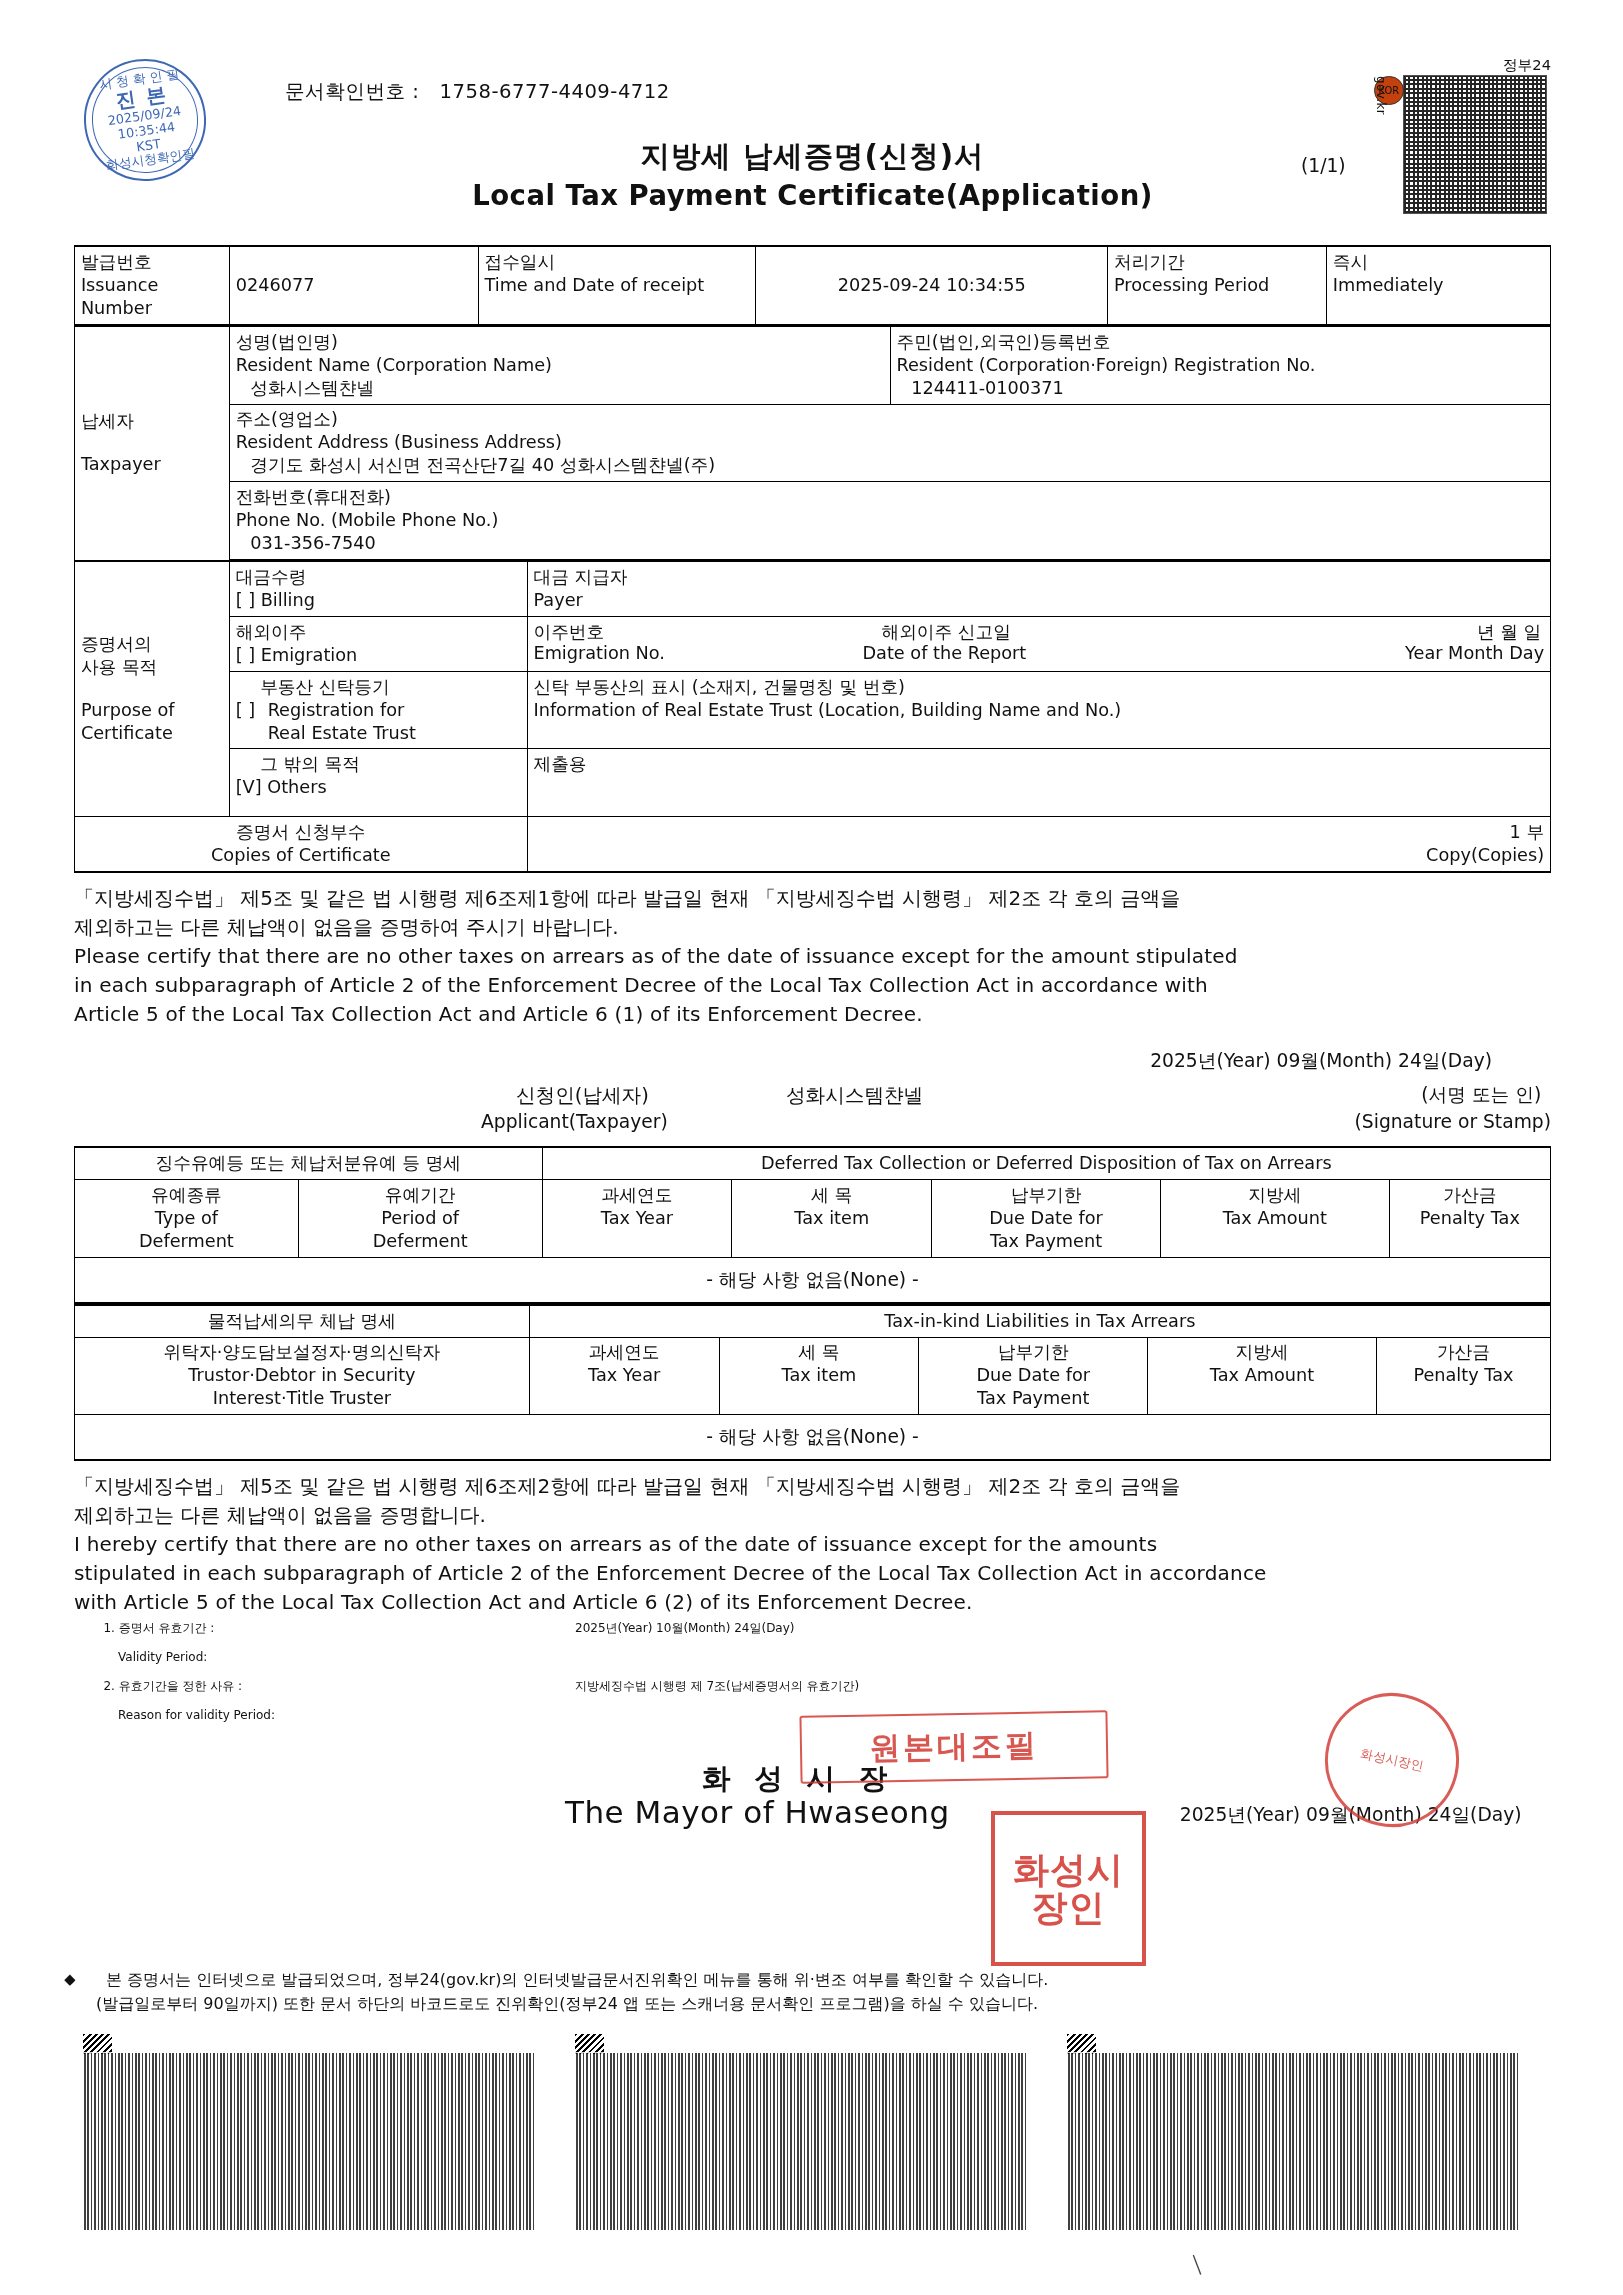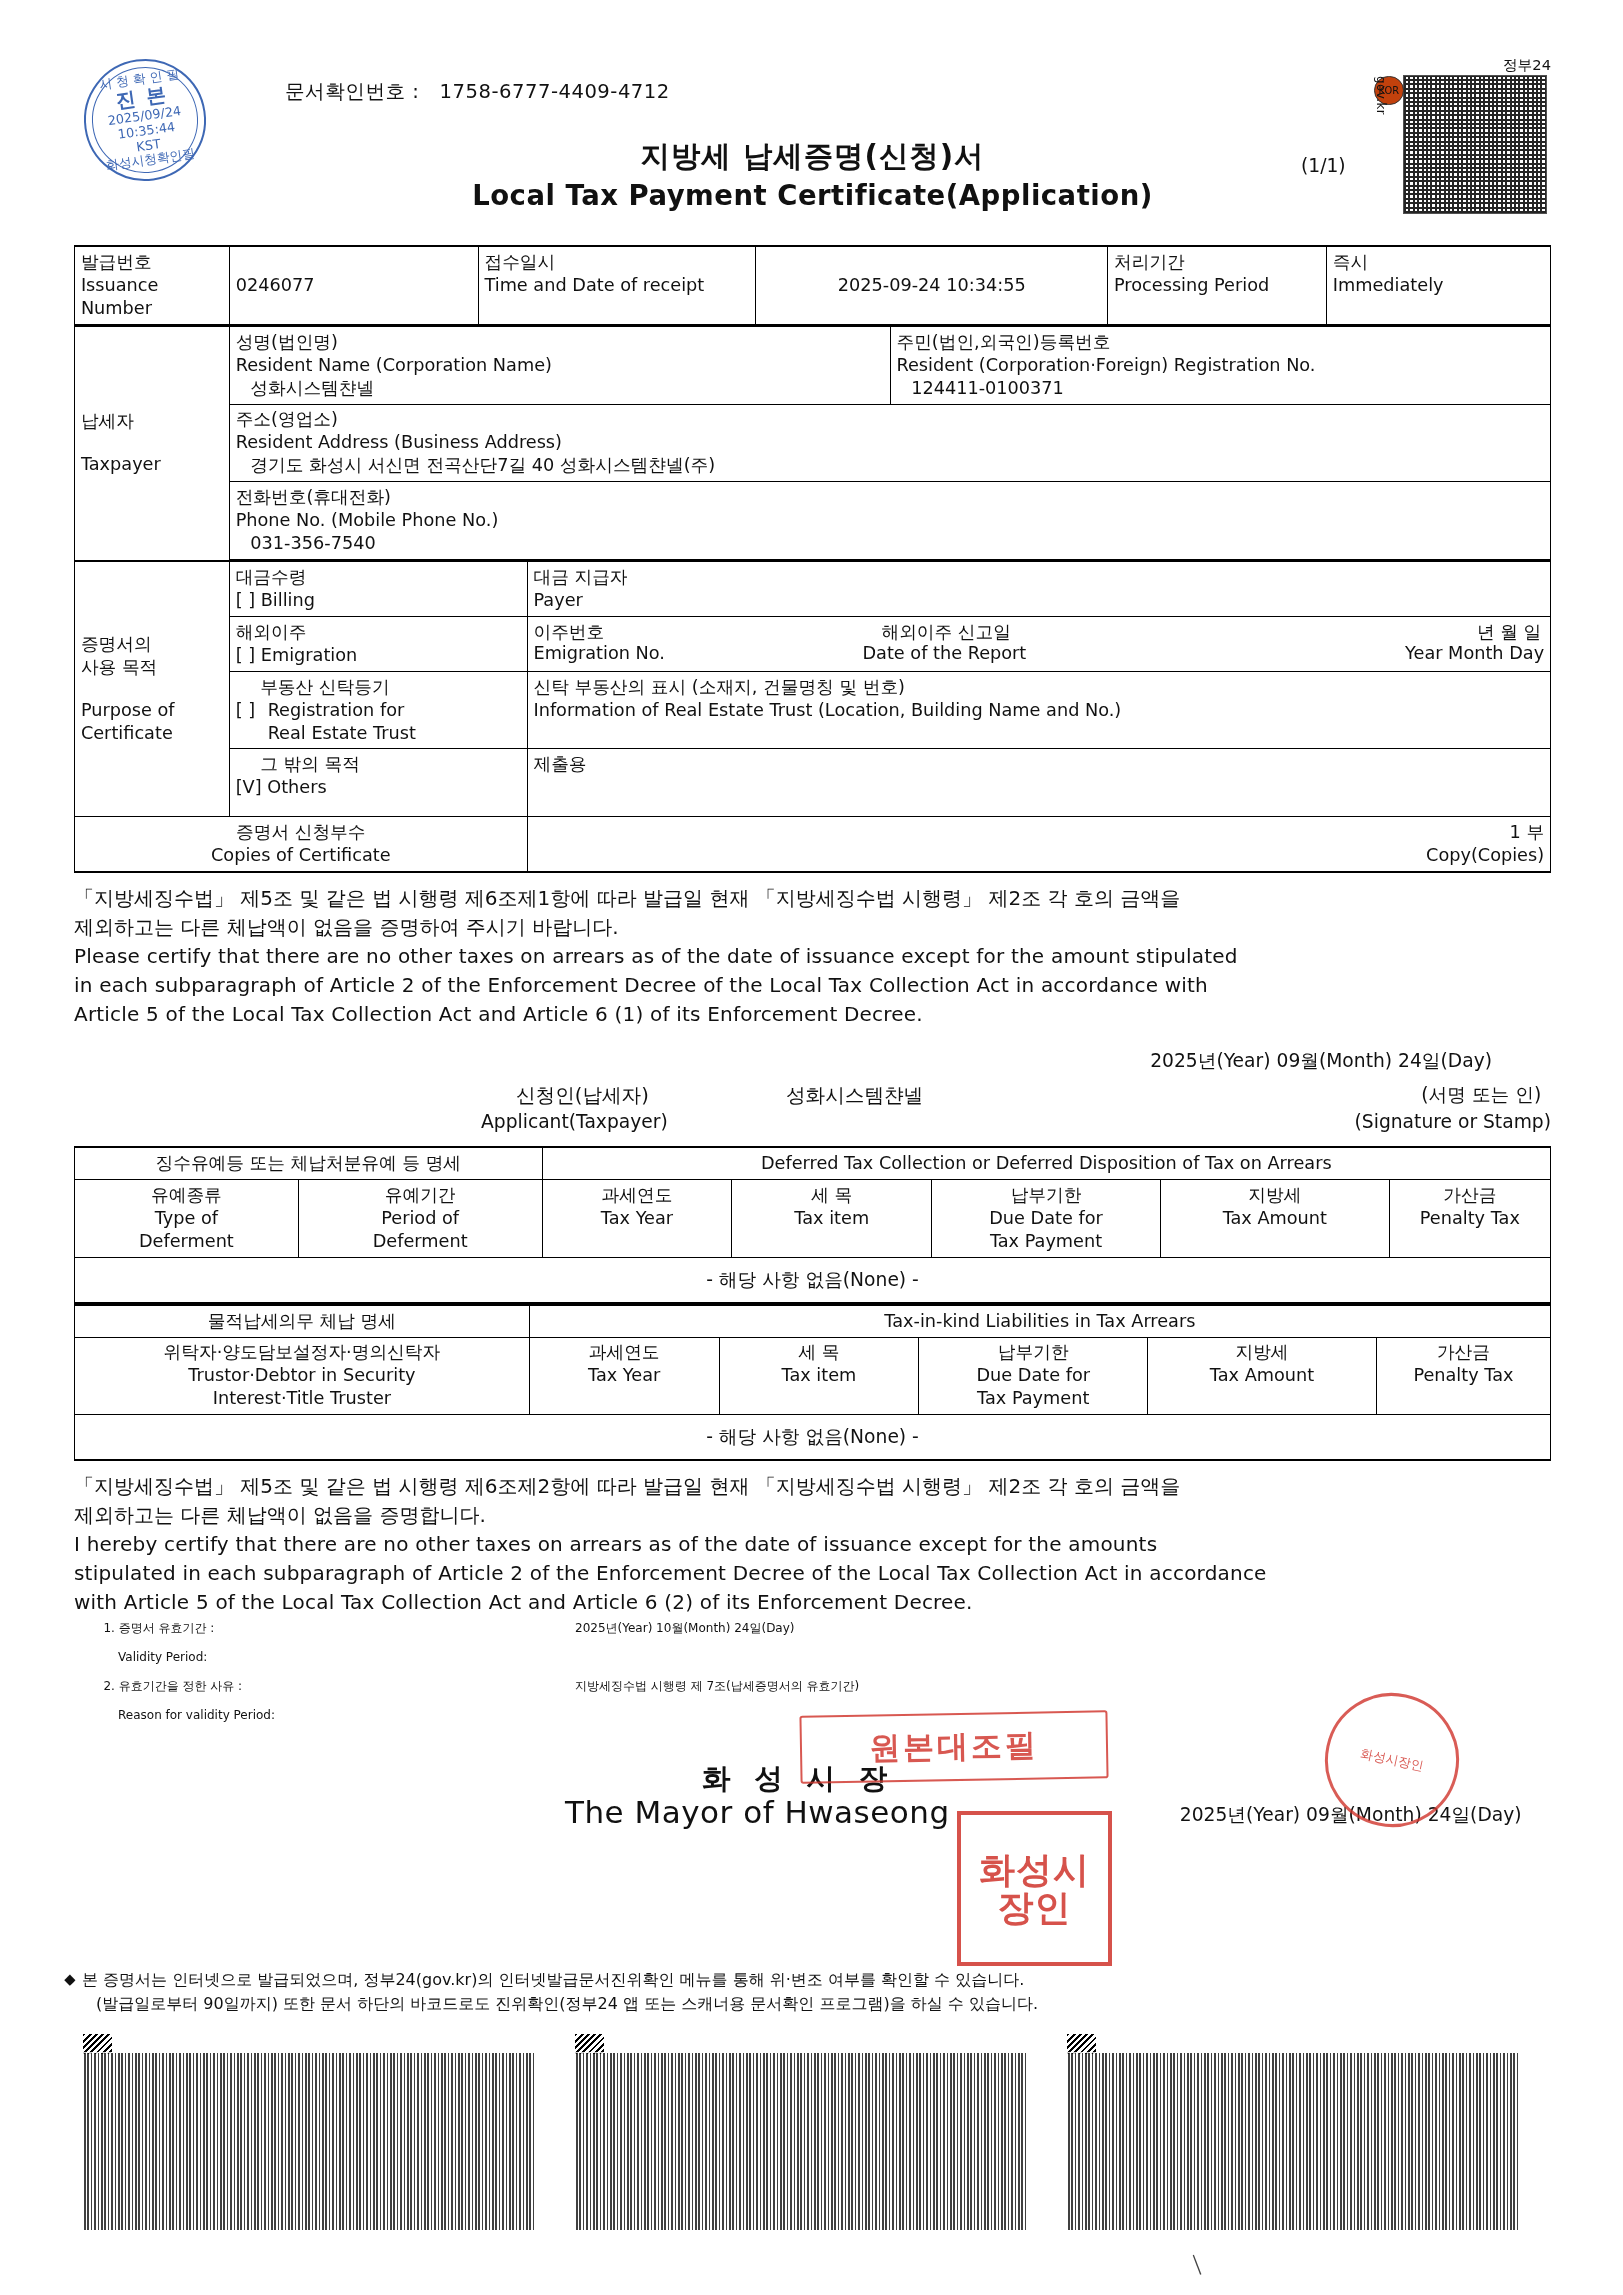--- a/index.html
+++ b/index.html
@@ -283,21 +283,21 @@
     font-size: 12.8px;
     display: flex;
     align-items: center;
     justify-content: center;
     text-align: center;
     line-height: 1.2;
     transform: rotate(12deg);
   }
   .stamp-square {
     position: absolute;
-    left: 957px;
+    left: 991px;
     top: 1811px;
     width: 147px;
     height: 147px;
     border: 4.4px solid #d0342c;
     color: #d0342c;
     opacity: .85;
     display: flex;
     align-items: center;
     justify-content: center;
     font-size: 36px;
@@ -314,21 +314,21 @@
     width: 1477px;
     font-size: 16px;
     line-height: 1.5;
   }
   .footer .diamond {
     position: absolute;
     left: -9.8px;
     top: 0;
     font-size: 14.7px;
   }
-  .footer .l1 { margin-left: 8px; }
+  .footer .l1 { margin-left: 32px; }
   .footer .l2 { margin-left: 22px; }
   .barcodes {
     position: absolute;
     left: 83px;
     top: 2052px;
     width: 1438px;
     display: flex;
     justify-content: space-between;
   }
   .barcode {

